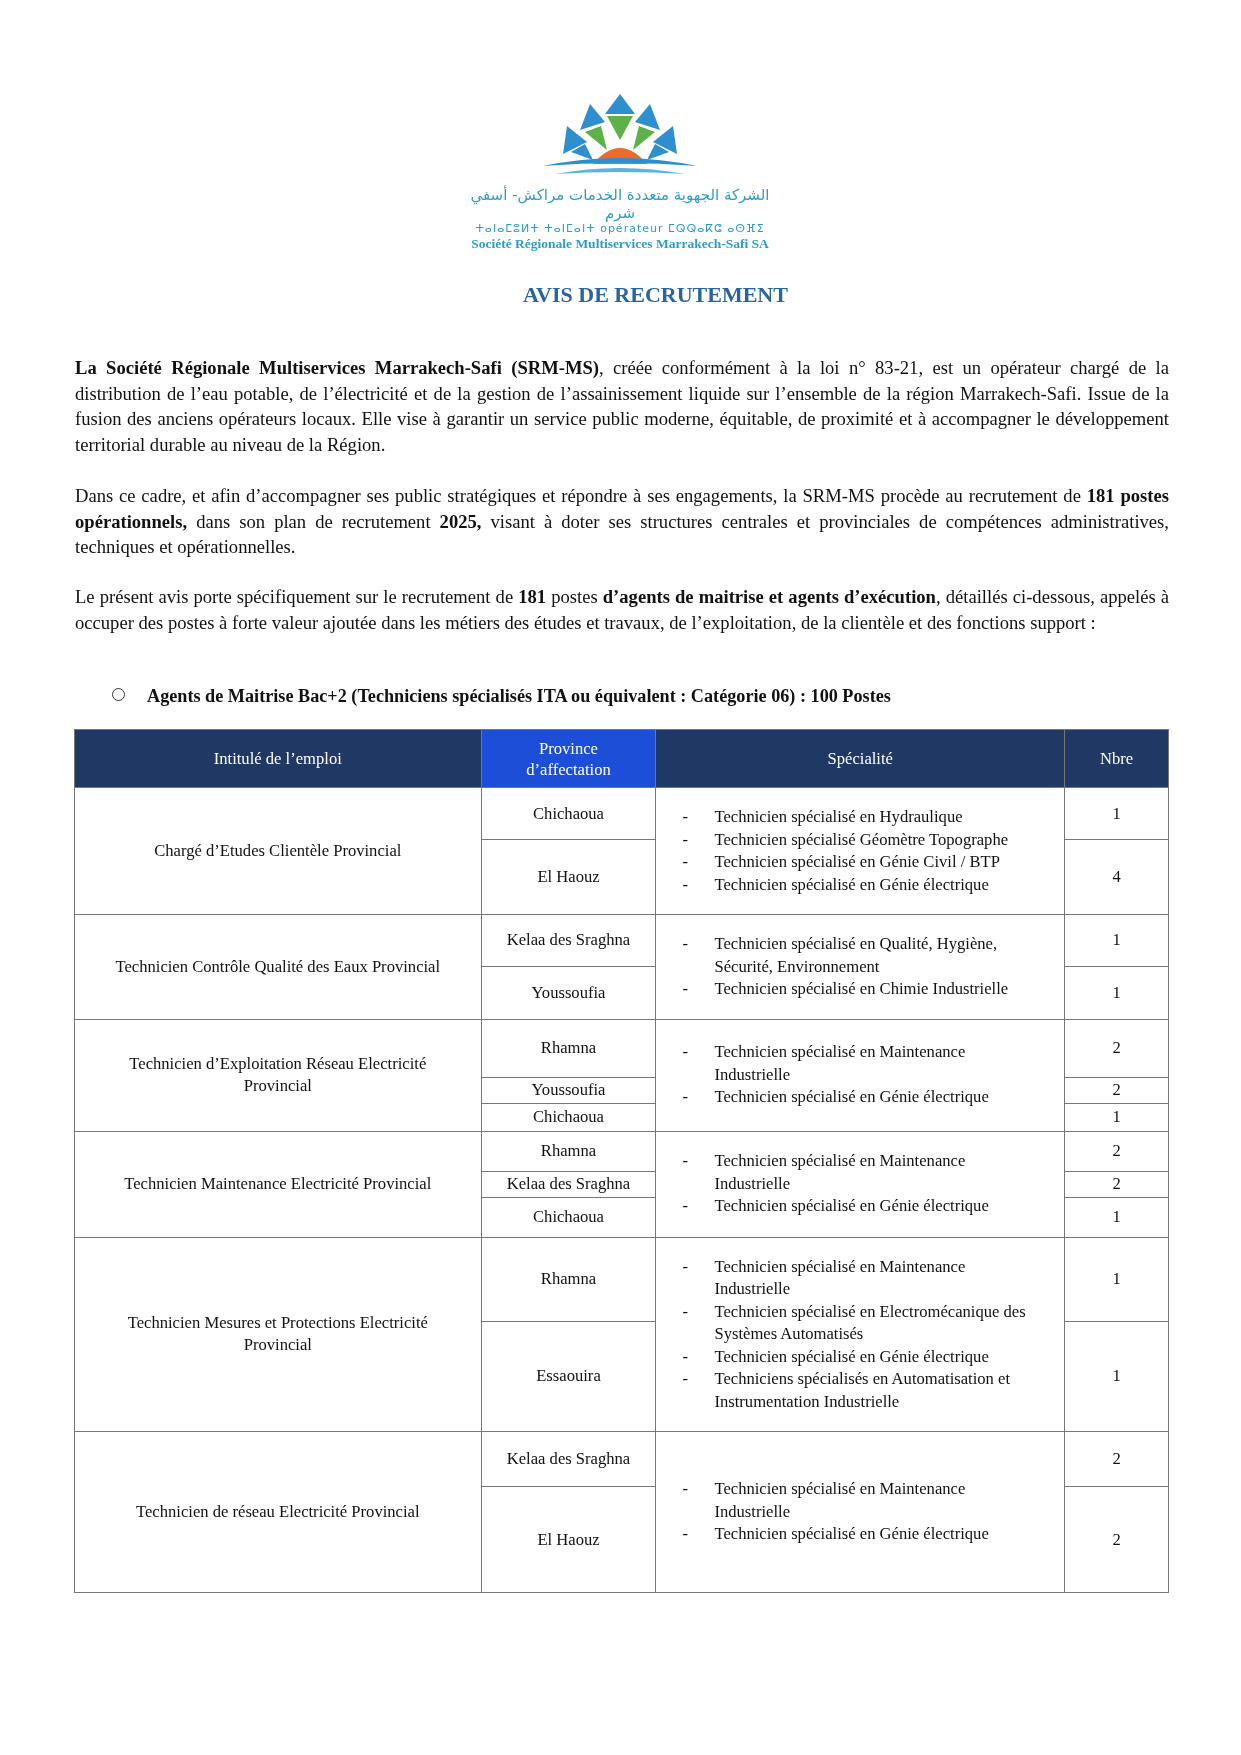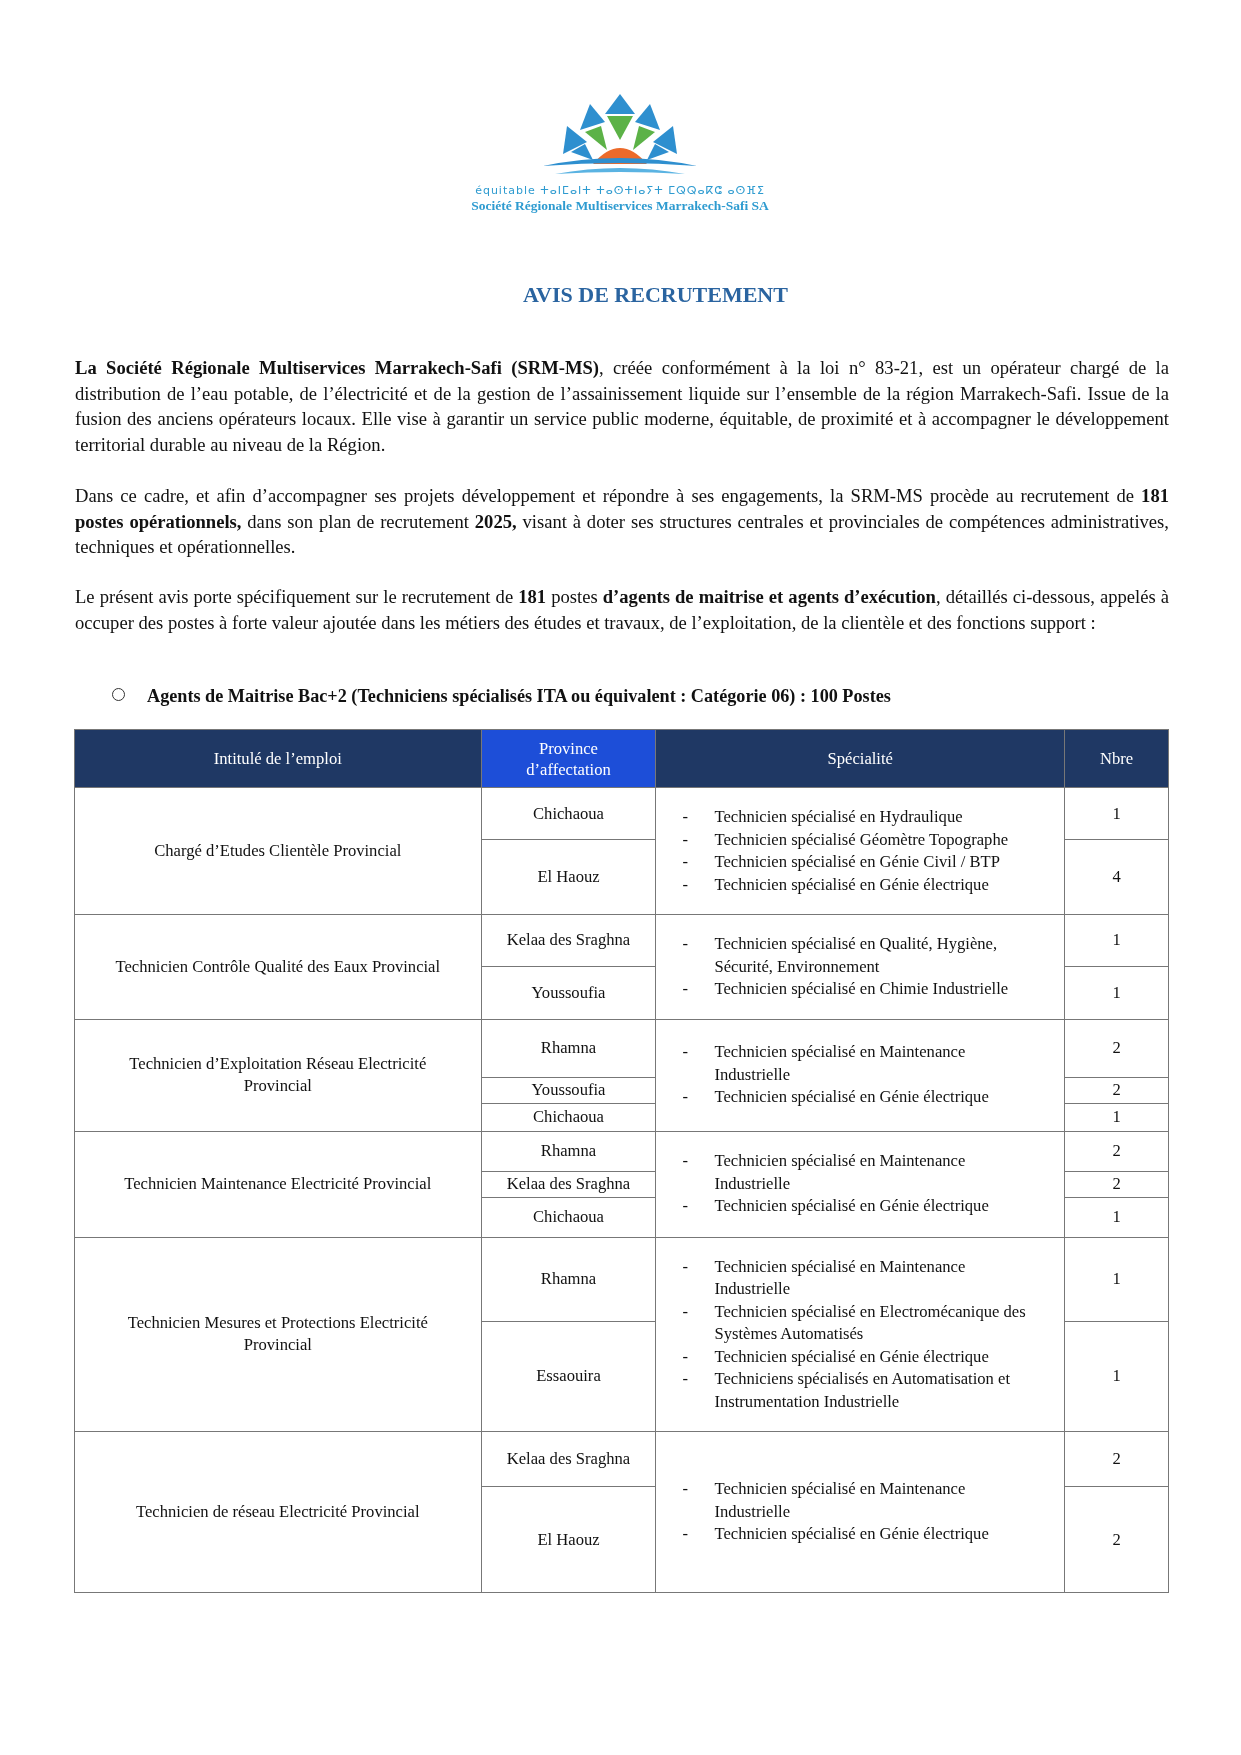--- a/index.html
+++ b/index.html
@@ -36,29 +36,30 @@
     <polygon points="138,34 142,62 118,50" fill="#2e8fcf"></polygon>
     <polygon points="72,24 85,48 98,24" fill="#5cb247"></polygon>
     <polygon points="50,40 72,58 66,34" fill="#5cb247"></polygon>
     <polygon points="120,40 98,58 104,34" fill="#5cb247"></polygon>
     <polygon points="36,60 58,68 50,52" fill="#2e8fcf"></polygon>
     <polygon points="134,60 112,68 120,52" fill="#2e8fcf"></polygon>
     <path d="M58,72 Q85,40 112,72 Z" fill="#ec6a2a"></path>
     <path d="M8,74 Q85,58 162,74 Q85,68 8,74 Z" fill="#2e8fcf"></path>
     <path d="M20,82 Q85,70 150,82 Q85,78 20,82 Z" fill="#5ab3e2"></path>
   </svg>
-  <div class="logo-tif">équitable ⵜⴰⵏⵎⴰⵏⵜ ⵜⴰⵙⵜⵏⴰⵢⵜ ⵎⵕⵕⴰⴽⵛ ⴰⵙⴼⵉ</div>
+  <div class="logo-ar">الشركة الجهوية متعددة الخدمات مراكش- أسفي شرم</div>
+  <div class="logo-tif">ⵜⴰⵏⴰⵎⵓⵍⵜ ⵜⴰⵏⵎⴰⵏⵜ opérateur ⵎⵕⵕⴰⴽⵛ ⴰⵙⴼⵉ</div>
   <div class="logo-fr">Société Régionale Multiservices Marrakech-Safi SA</div>
 </div>
 
 <div class="title">AVIS DE RECRUTEMENT</div>
 
 <div class="para p1"><b>La Société Régionale Multiservices Marrakech-Safi (SRM-MS)</b><span>, créée conformément à la loi n° 83-21, est un opérateur chargé de la distribution de l’eau potable, de l’électricité et de la gestion de l’assainissement liquide sur l’ensemble de la région Marrakech-Safi. Issue de la fusion des anciens opérateurs locaux. Elle vise à garantir un service public moderne, équitable, de proximité et à accompagner le développement territorial durable au niveau de la Région.</span></div>
 
-<div class="para p2"><span>Dans ce cadre, et afin d’accompagner ses projets développement et répondre à ses engagements, la SRM-MS procède au recrutement de </span><b>181 postes opérationnels,</b><span> dans son plan de recrutement </span><b>2025,</b><span> visant à doter ses structures centrales et provinciales de compétences administratives, techniques et opérationnelles.</span></div>
+<div class="para p2"><span>Dans ce cadre, et afin d’accompagner ses public stratégiques et répondre à ses engagements, la SRM-MS procède au recrutement de </span><b>181 postes opérationnels,</b><span> dans son plan de recrutement </span><b>2025,</b><span> visant à doter ses structures centrales et provinciales de compétences administratives, techniques et opérationnelles.</span></div>
 
 <div class="para p3"><span>Le présent avis porte spécifiquement sur le recrutement de </span><b>181</b><span> postes </span><b>d’agents de maitrise et agents d’exécution</b><span>, détaillés ci-dessous, appelés à occuper des postes à forte valeur ajoutée dans les métiers des études et travaux, de l’exploitation, de la clientèle et des fonctions support :</span></div>
 
 <div class="bullet-line"><span class="circ"></span><span>Agents de Maitrise Bac+2 (Techniciens spécialisés ITA ou équivalent : Catégorie 06) : 100 Postes</span></div>
 
 <table>
   <colgroup>
     <col style="width:407px">
       <col style="width:175px">
       <col style="width:409px">

